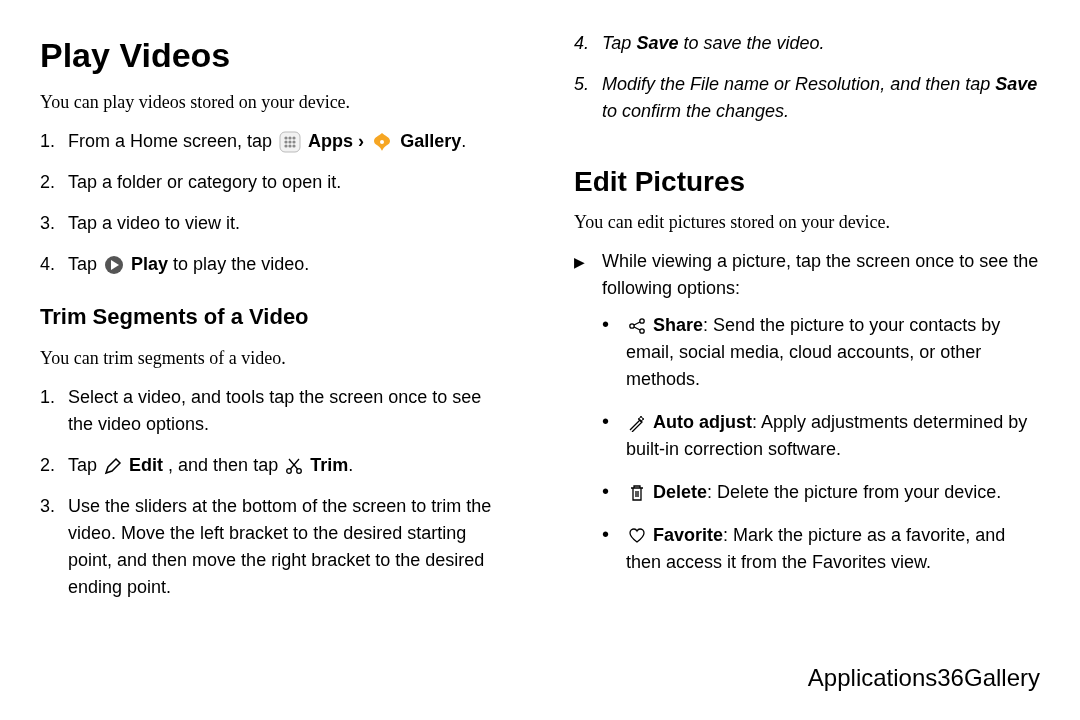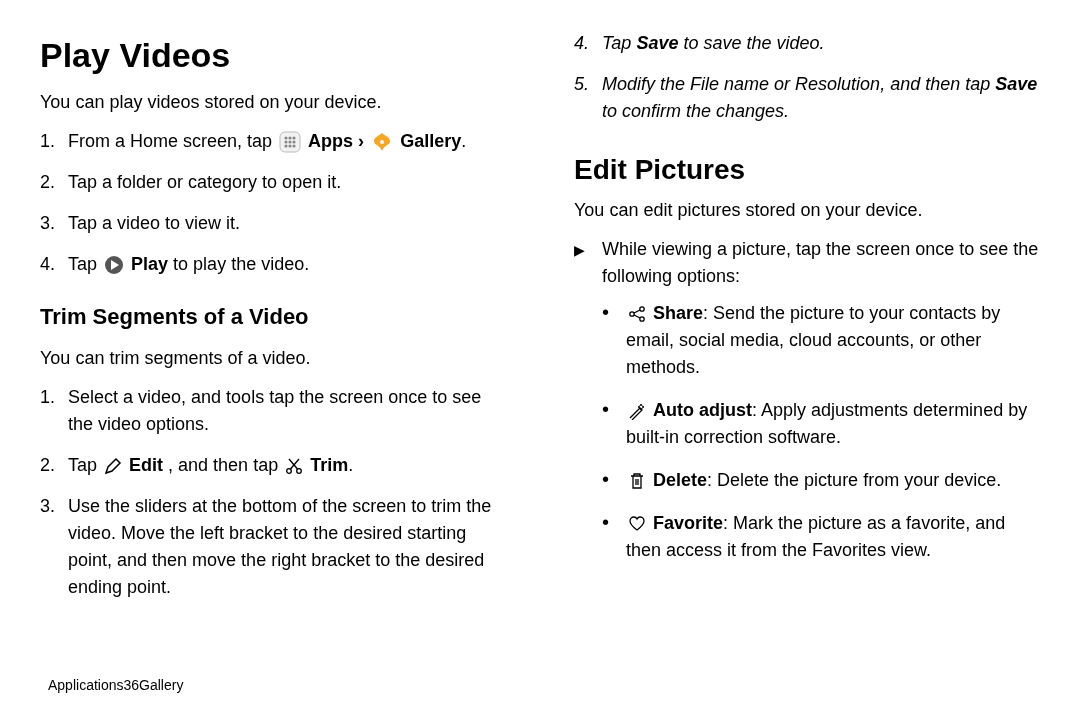--- a/index.html
+++ b/index.html
@@ -33,20 +33,21 @@
     margin-bottom: 6px;
   }
   .subhead {
     font-size: 22px;
     font-weight: 700;
     margin-top: 22px;
     margin-bottom: 12px;
   }
   p.intro {
     margin-bottom: 12px;
+    font-family: Liberation Serif, serif;
   }
   ol {
     list-style: none;
     counter-reset: step;
     padding-left: 0;
   }
   ol > li {
     counter-increment: step;
     display: flex;
     margin-bottom: 14px;
@@ -99,25 +100,25 @@
   .b { font-weight: 700; }
   .icon {
     display: inline-block;
     vertical-align: middle;
     margin: 0 2px;
   }
   .icon svg { display: block; }
   .footer {
     position: absolute;
     bottom: 24px;
-    left: 48px;
+    left: 40px;
     right: 40px;
     display: flex;
-    justify-content: flex-start;
-    font-size: 14px;
+    justify-content: flex-end;
+    font-size: 24px;
   }
 </style>
 </head>
 <body>
 
 <div class="columns">
 
   <div class="col left">
     <h1>Play Videos</h1>
     <p class="intro">You can play videos stored on your device.</p>
@@ -210,21 +211,21 @@
         <span>Tap </span><span class="b">Save</span><span> to save the video.</span>
       </div>
         </li>
       <li>
           <div>
         <span>Modify the File name or Resolution, and then tap </span><span class="b">Save</span><span> to confirm the changes.</span>
       </div>
         </li>
     </ol>
 
-    <h2 style="margin-top:24px;">Edit Pictures</h2>
+    <h2 style="margin-top:36px;">Edit Pictures</h2>
     <p class="intro">You can edit pictures stored on your device.</p>
 
     <ul class="arrow-list">
       <li>
           <div>
         <span>While viewing a picture, tap the screen once to see the following options:</span>
         <ul class="bullet-list">
           <li>
                 <div>
             <span class="icon">

